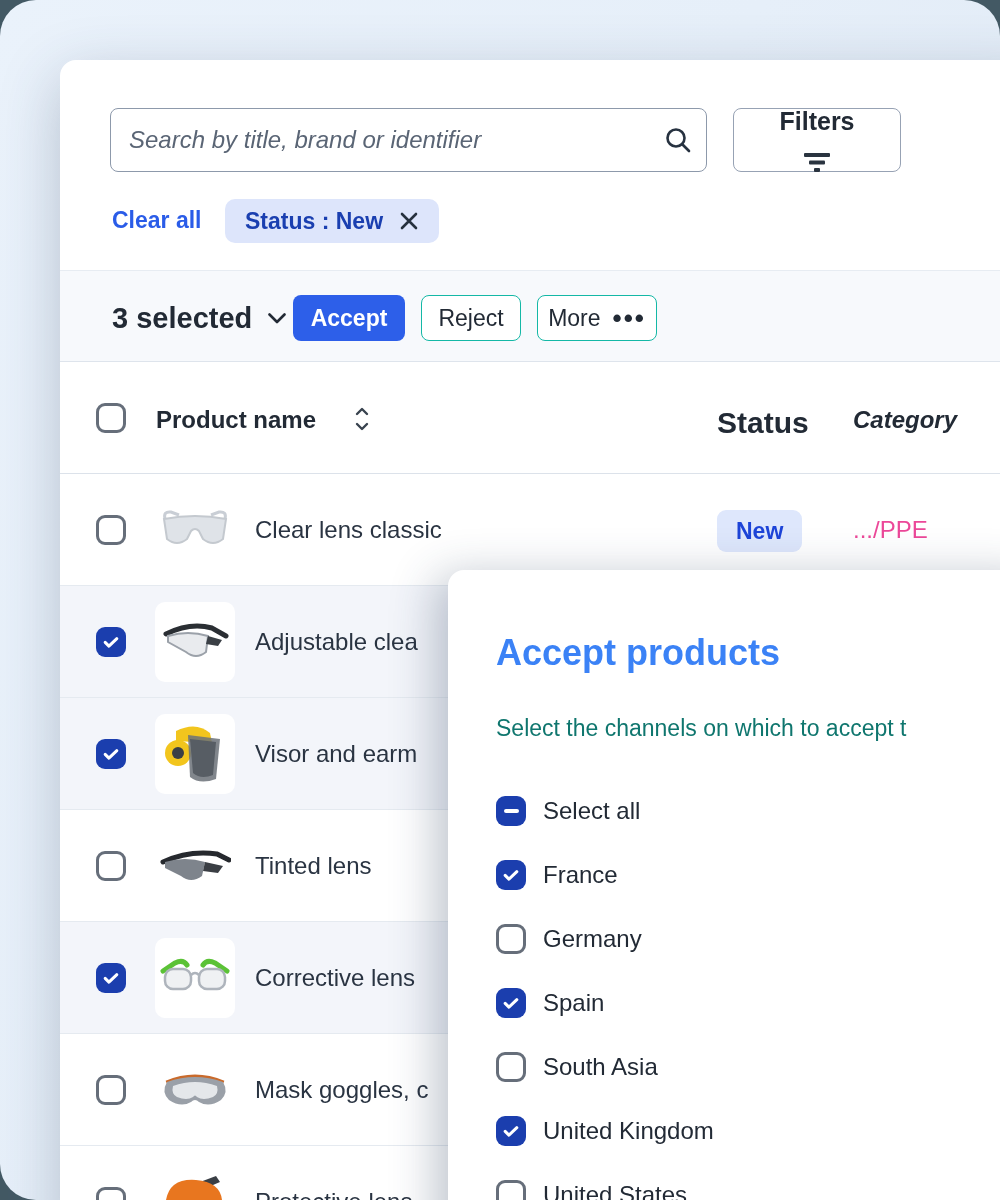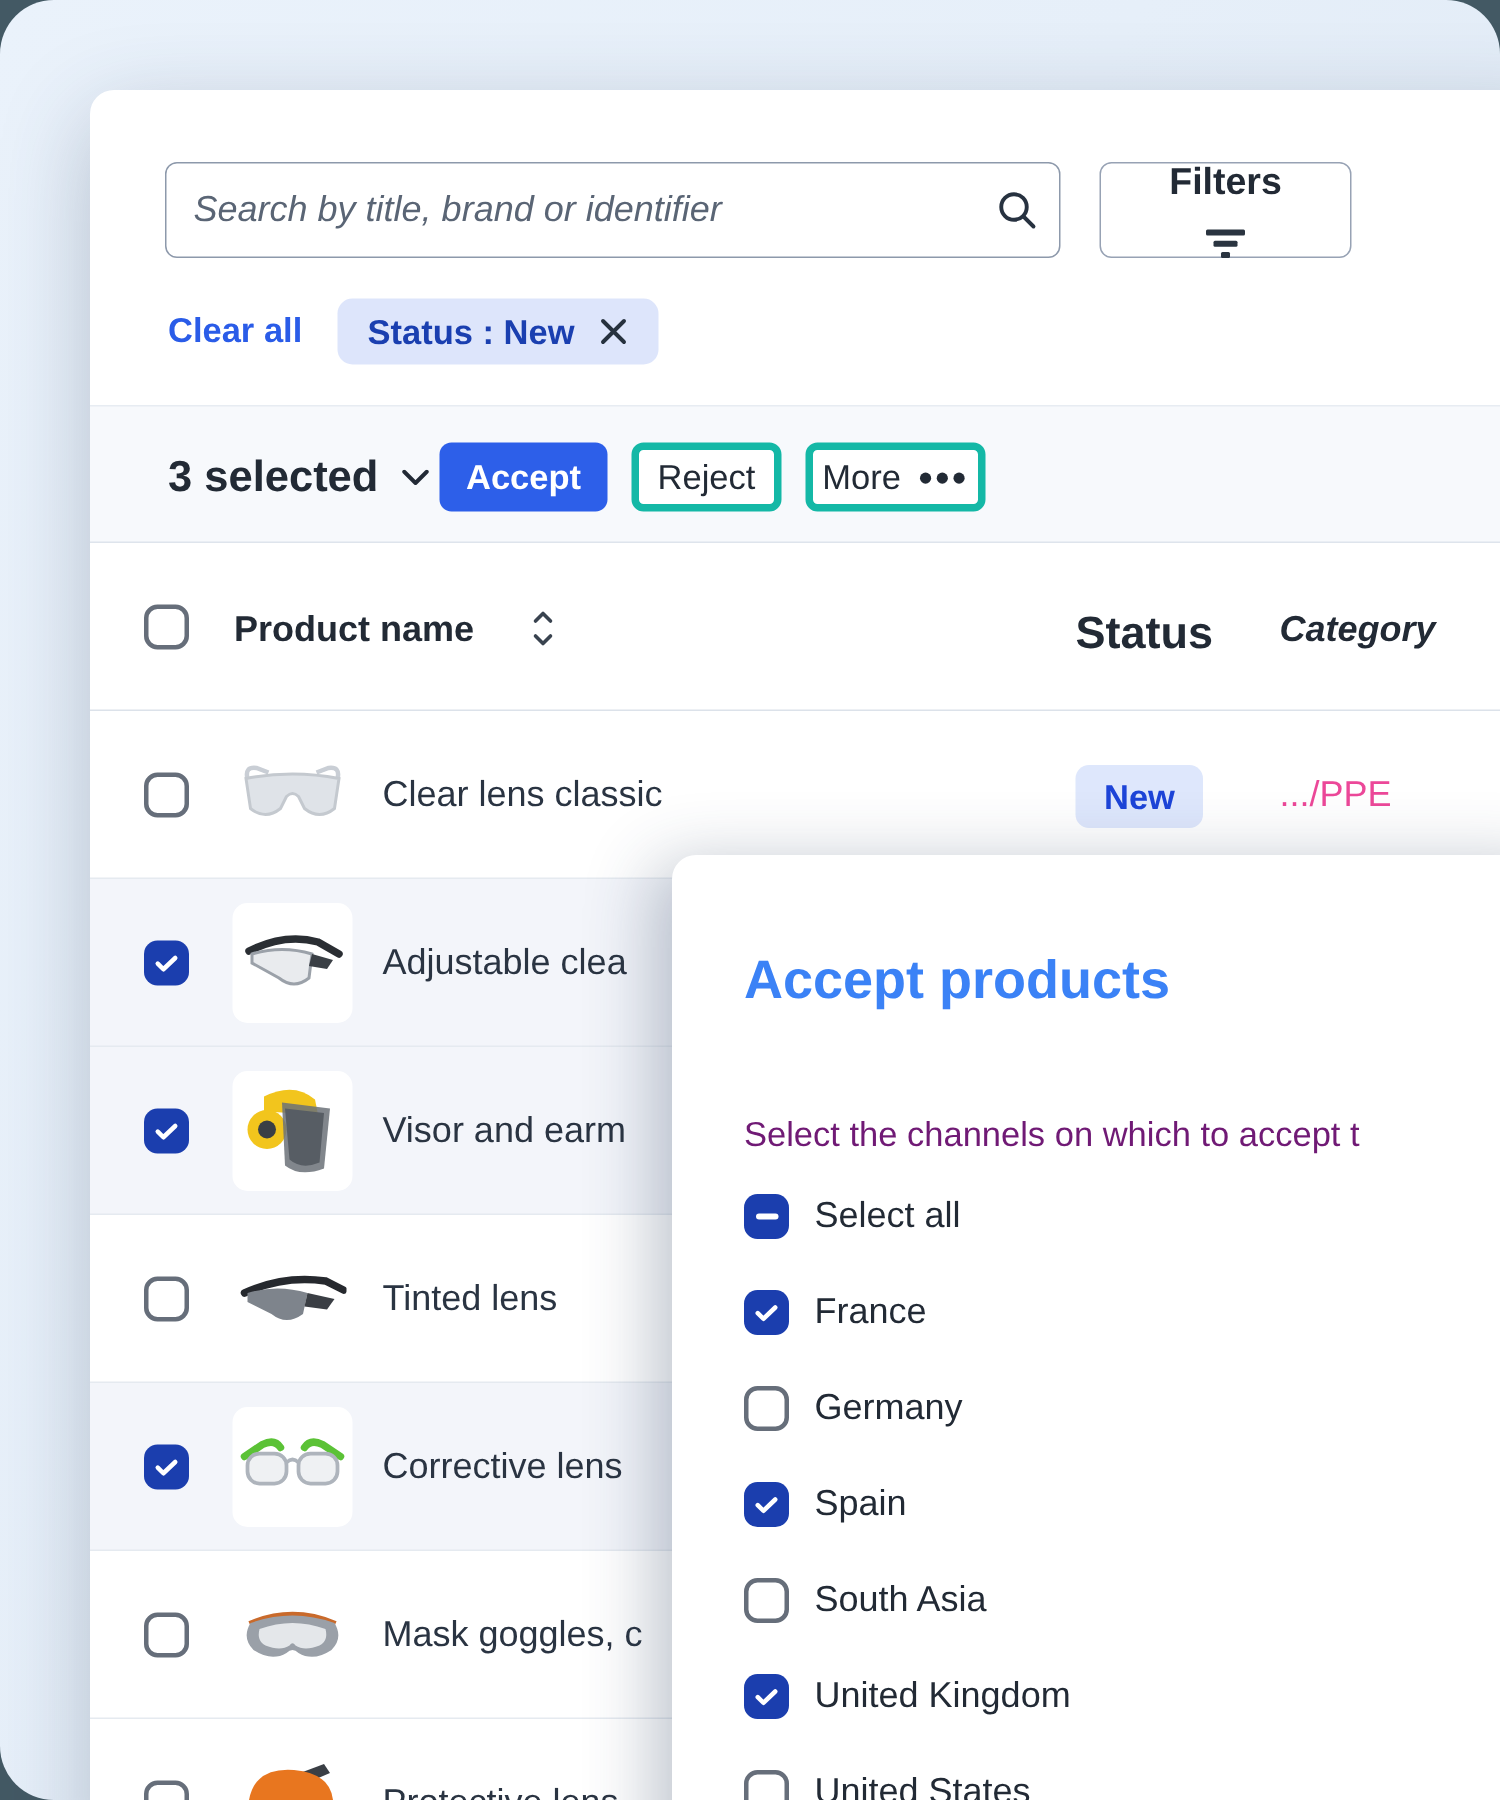--- a/index.html
+++ b/index.html
@@ -27,21 +27,21 @@
   .chip b{font-size:23px;font-weight:700;color:#1A3FB0;}
   .chip .x{width:20px;height:20px;cursor:pointer;}
   
   .toolbar{position:absolute;left:0;top:210px;width:990px;height:92px;background:#F7F9FC;
         border-top:1px solid #E7ECF2;border-bottom:1px solid #DEE4EC;box-sizing:border-box;}
   .sel-count{position:absolute;left:52px;top:31px;font-size:29px;font-weight:700;color:#222A35;
         display:flex;align-items:center;gap:16px;cursor:pointer;}
   .btn{position:absolute;top:24px;height:46px;border-radius:8px;box-sizing:border-box;display:flex;
         align-items:center;justify-content:center;font-size:23px;cursor:pointer;}
   .btn-accept{left:233px;width:112px;background:#2D5FE9;color:#fff;font-weight:700;border:none;}
-  .btn-outline{background:#fff;border:5px solid #14b8a6;color:#222A35;font-weight:400;gap:12px;text-align:right;}
+  .btn-outline{background:#fff;border:1px solid #14b8a6;color:#222A35;font-weight:400;gap:12px;text-align:right;}
   .btn-reject{left:361px;width:100px;}
   .btn-more{left:477px;width:120px;}
   .dots{font-size:26px;font-weight:700;color:#222A35;letter-spacing:2px;line-height:10px;}
   
   .thead{position:absolute;left:0;top:302px;width:990px;height:112px;background:#fff;
         border-bottom:1px solid #DCE2EA;box-sizing:border-box;}
   .th-product{position:absolute;left:96px;top:44px;font-size:24px;font-weight:700;color:#222A35;}
   .th-status{position:absolute;left:657px;top:44px;font-size:30px;font-weight:700;color:#222A35;}
   .th-category{position:absolute;left:793px;top:44px;font-size:24px;font-weight:700;color:#222A35;font-style:italic;}
   .sort-icon{position:absolute;left:294px;top:44px;}
@@ -57,21 +57,21 @@
   .tile{position:absolute;left:95px;top:16px;width:80px;height:80px;background:#fff;border-radius:10px;
         display:flex;align-items:center;justify-content:center;}
   .pname{position:absolute;left:195px;top:42px;font-size:24px;color:#2A3442;white-space:nowrap;}
   .badge{position:absolute;left:657px;top:36px;height:42px;background:#DEE7FC;border-radius:9px;
         display:flex;align-items:center;padding:0 19px;font-size:23px;font-weight:700;color:#1D44D8;}
   .pcat{position:absolute;left:793px;top:42px;font-size:24px;color:#ec4899;}
   
   .modal{position:absolute;left:448px;top:570px;width:600px;height:680px;background:#fff;
         border-radius:16px;box-shadow:-12px 6px 46px rgba(40,60,90,.30);}
   .m-title{position:absolute;left:48px;top:62px;font-size:36px;font-weight:700;color:#3b82f6;}
-  .m-sub{position:absolute;left:48px;top:145px;font-size:23px;color:#701a75;white-space:nowrap;margin-top:28px;}
+  .m-sub{position:absolute;left:48px;top:145px;font-size:23px;color:#0f766e;white-space:nowrap;}
   .m-item{position:absolute;left:48px;height:30px;display:flex;align-items:center;gap:17px;}
   .m-item .cb{position:static;flex:0 0 30px;}
   .m-item label{font-size:24px;color:#222A35;cursor:pointer;}
   svg{display:block;}
 </style>
 </head>
 <body>
 
 <div id="stage">
   <div class="window"></div>

